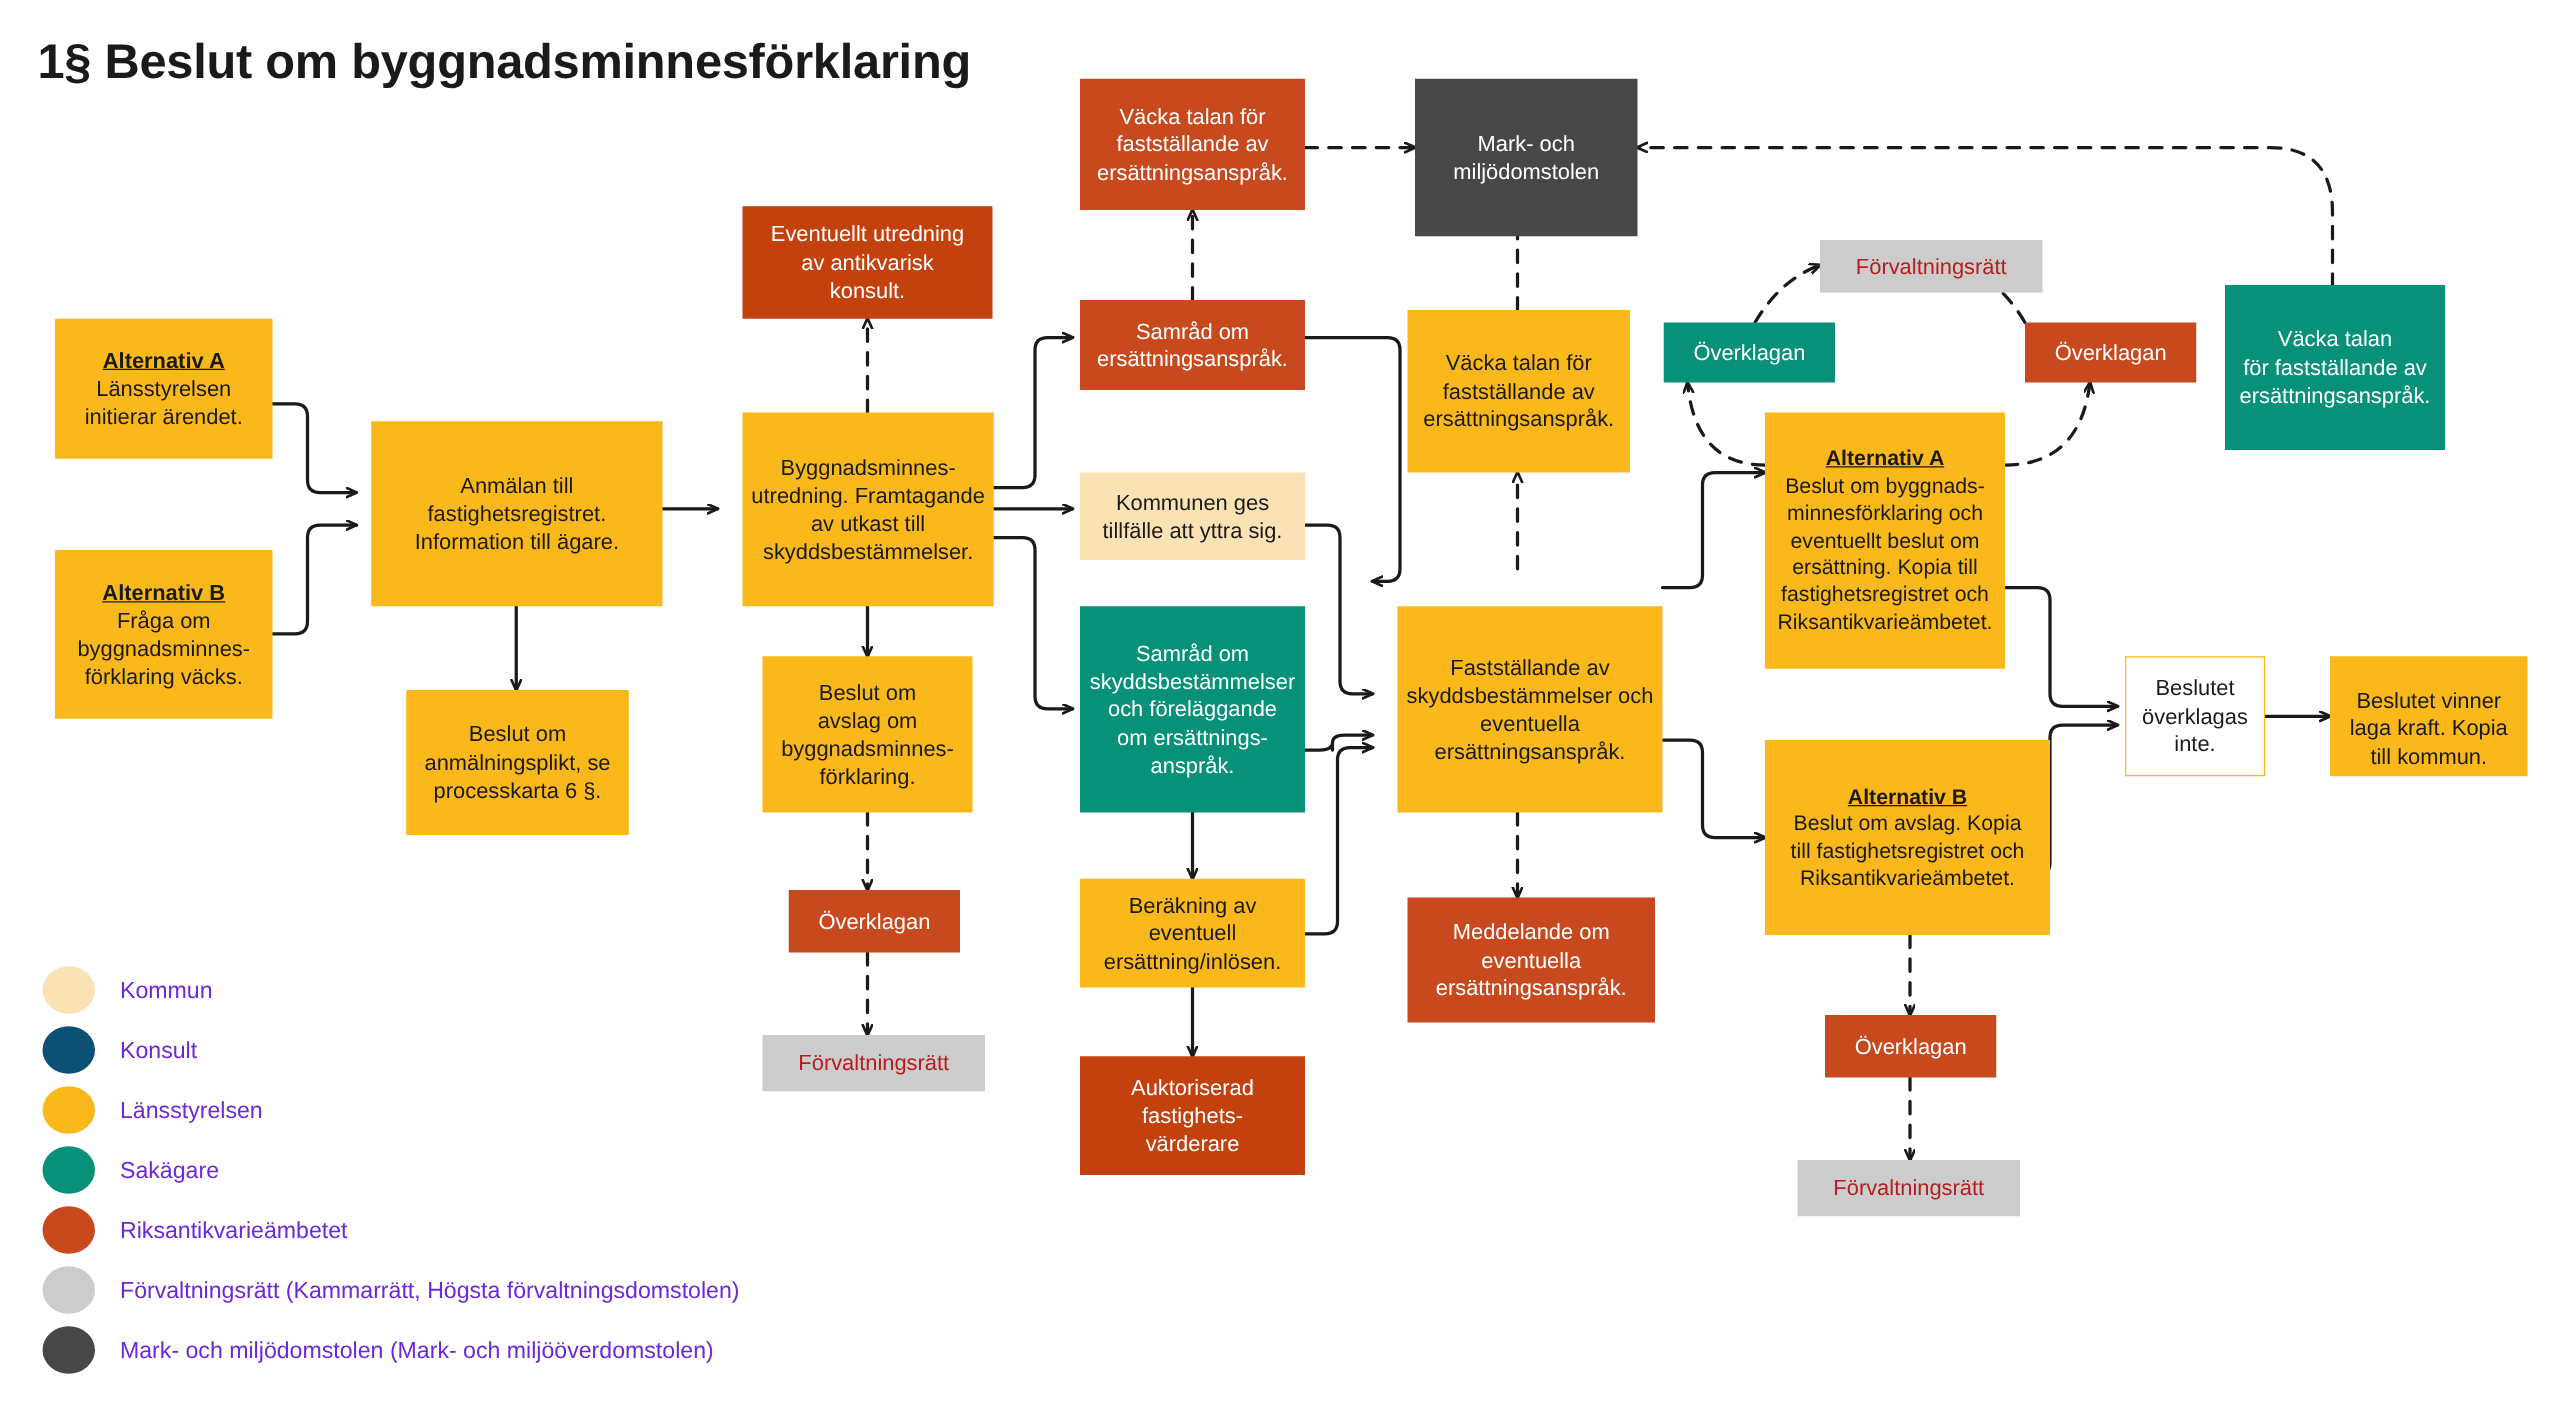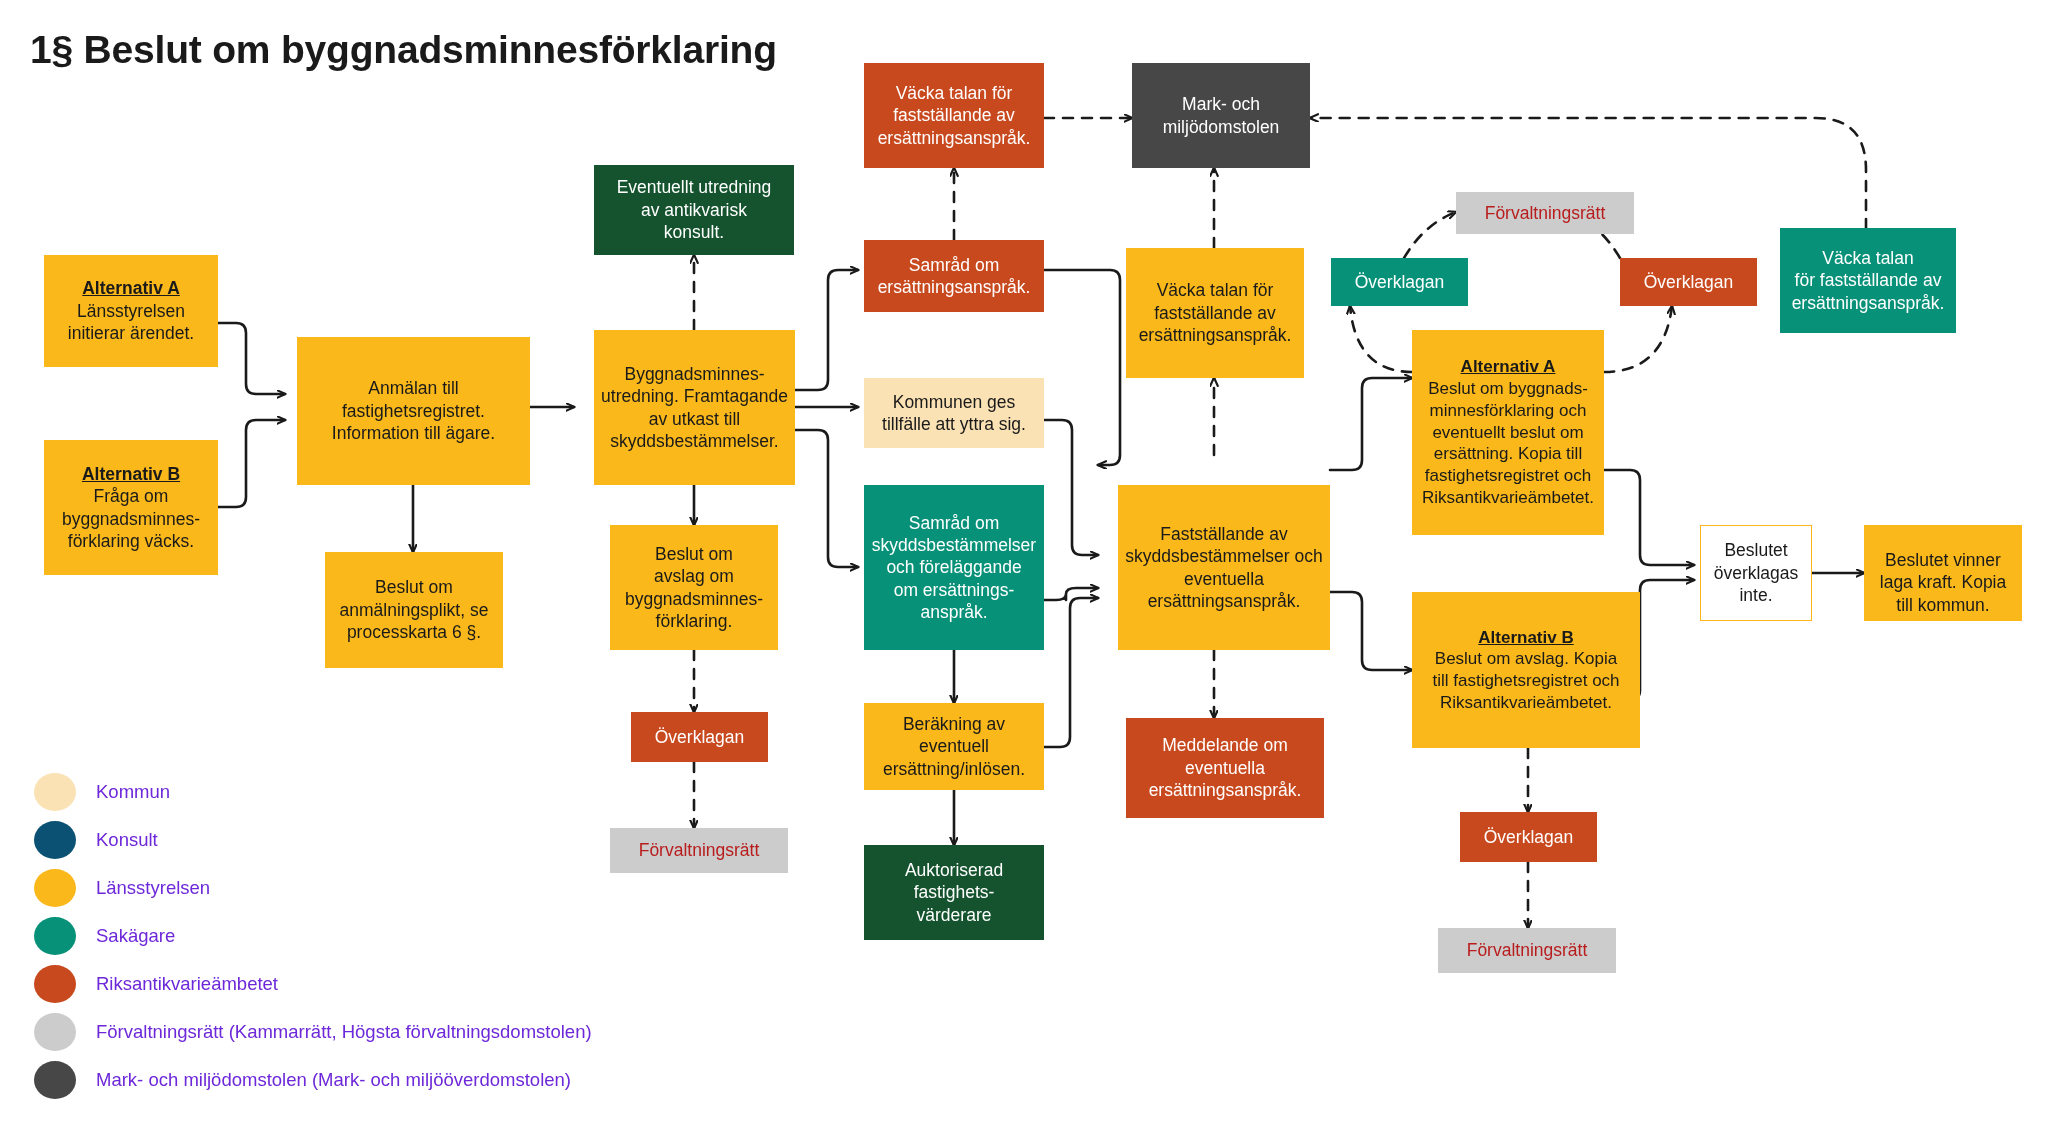--- a/index.html
+++ b/index.html
@@ -16,21 +16,21 @@
     display:flex;align-items:center;justify-content:center;
     text-align:center;line-height:1.28;
     padding:5px 7px;
     font-size:17.5px;
     white-space:pre-line;
   }
   .node .t{display:block;}
   .node .hd{display:block;text-decoration:underline;font-weight:bold;}
 
   .c-kommun   {background:#FBE2B4;color:#1a1a1a;}
-  .c-konsult  {background:#14532d;color:#ffffff;}
+  .c-konsult  {background:#c2410c;color:#ffffff;}
   .c-lans     {background:#FAB81B;color:#1a1a1a;}
   .c-sak      {background:#089179;color:#ffffff;}
   .c-riks     {background:#C8491E;color:#ffffff;}
   .c-forv     {background:#CCCCCC;color:#b91c1c;}
   .c-mmd      {background:#474747;color:#ffffff;}
   .c-white    {background:#ffffff;color:#1a1a1a;border:1.6px solid #FAB81B;}
 
   #edges{position:absolute;left:0;top:0;width:2048px;height:1123px;pointer-events:none;}
 
   
@@ -219,21 +219,21 @@
 eventuell
 ersättning/inlösen.</span>
   </div>
 
   <div class="node c-konsult" style="left:864px;top:845px;width:180px;height:95px;">
     <span class="t">Auktoriserad
 fastighets-
 värderare</span>
   </div>
 
-  <div class="node c-mmd" style="left:1132px;top:63px;width:178px;height:105px;">
+  <div class="node c-mmd" style="left:1132px;top:63px;width:178px;height:126px;">
     <span class="t">Mark- och
 miljödomstolen</span>
   </div>
 
   <div class="node c-lans" style="left:1126px;top:248px;width:178px;height:130px;">
     <span class="t">Väcka talan för
 fastställande av
 ersättningsanspråk.</span>
   </div>
 
@@ -255,21 +255,21 @@
   </div>
 
   <div class="node c-sak" style="left:1331px;top:258px;width:137px;height:48px;">
     <span class="t">Överklagan</span>
   </div>
 
   <div class="node c-riks" style="left:1620px;top:258px;width:137px;height:48px;">
     <span class="t">Överklagan</span>
   </div>
 
-  <div class="node c-sak" style="left:1780px;top:228px;width:176px;height:105px;">
+  <div class="node c-sak" style="left:1780px;top:228px;width:176px;height:132px;">
     <span class="t">Väcka talan
 för fastställande av
 ersättningsanspråk.</span>
   </div>
 
   <div class="node c-lans" style="left:1412px;top:330px;width:192px;height:205px;flex-direction:column;font-size:17px;">
     <span class="hd">Alternativ A</span>
     <span class="t">Beslut om byggnads-
 minnesförklaring och
 eventuellt beslut om

